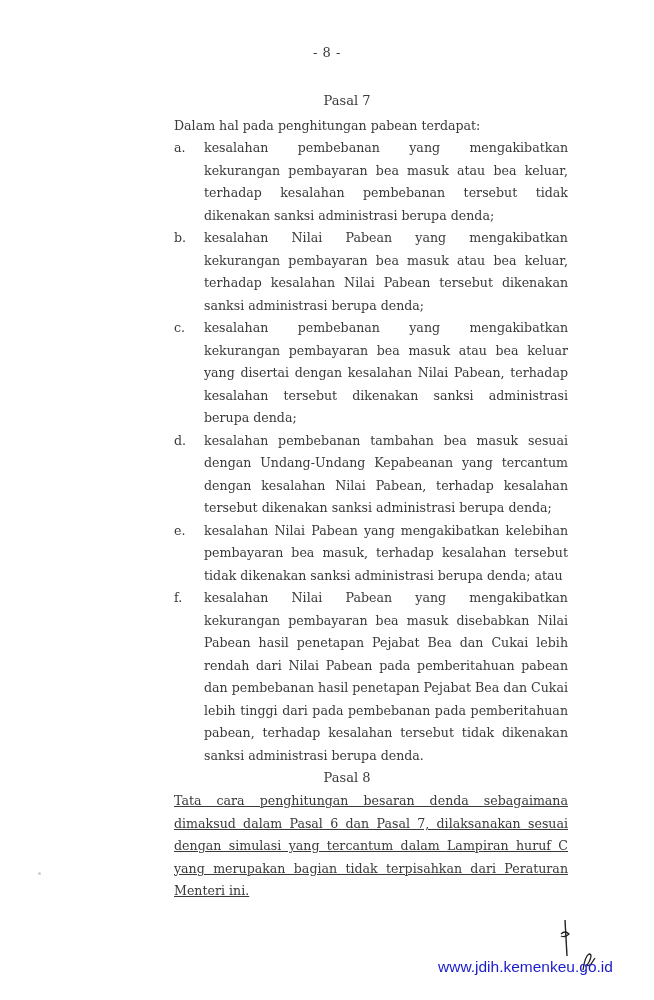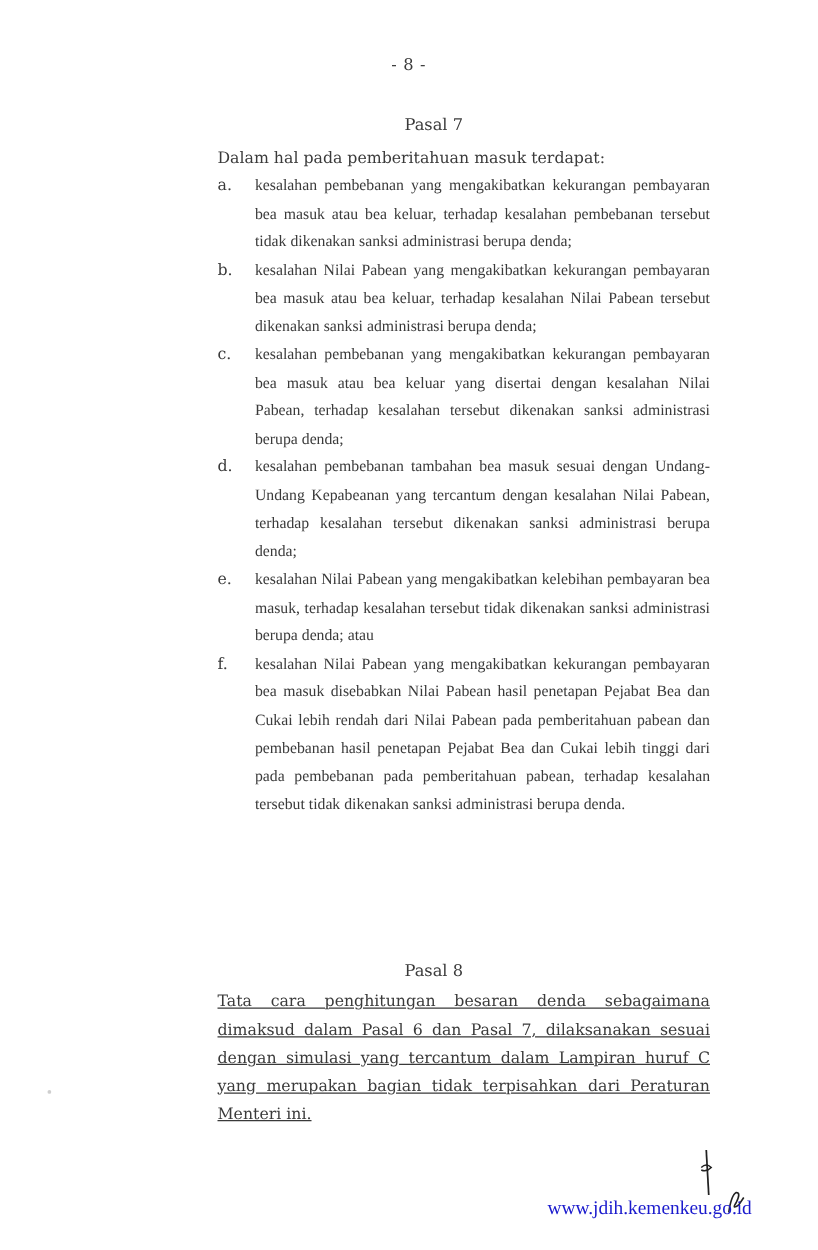--- a/index.html
+++ b/index.html
@@ -57,28 +57,27 @@
       line-height: 22.5px;
     }
     .marker {
       width: 30px;
       flex: 0 0 30px;
     }
     .item-text {
       flex: 1;
       text-align: justify;
       text-align-last: left;
-      font-family: Liberation Serif, serif;
     }
     #pasal8-body { top: 790px; text-decoration: underline; }
     .watermark {
       position: absolute;
       left: 438px;
       top: 958px;
-      font-family: Liberation Serif, serif;
+      font-family: Liberation Sans, sans-serif;
       font-size: 15.5px;
       color: #1a1acd;
     }
     .initials {
       position: absolute;
       left: 555px;
       top: 918px;
       width: 60px;
       height: 60px;
     }
@@ -92,21 +91,21 @@
       border-radius: 50%;
     }
   </style>
 </head>
 <body>
 
 <div>
   <div class="page-number">- 8 -</div>
 
   <div class="pasal-heading" id="pasal7-heading">Pasal 7</div>
-  <div class="para" id="pasal7-intro">Dalam hal pada pemberitahuan masuk terdapat:</div>
+  <div class="para" id="pasal7-intro">Dalam hal pada penghitungan pabean terdapat:</div>
 
   <ul class="list">
     <li class="list-item">
       <span class="marker">a.</span>
       <span class="item-text">kesalahan pembebanan yang mengakibatkan kekurangan pembayaran bea masuk atau bea keluar, terhadap kesalahan pembebanan tersebut tidak dikenakan sanksi administrasi berupa denda;</span>
     </li>
     <li class="list-item">
       <span class="marker">b.</span>
       <span class="item-text">kesalahan Nilai Pabean yang mengakibatkan kekurangan pembayaran bea masuk atau bea keluar, terhadap kesalahan Nilai Pabean tersebut dikenakan sanksi administrasi berupa denda;</span>
     </li>

